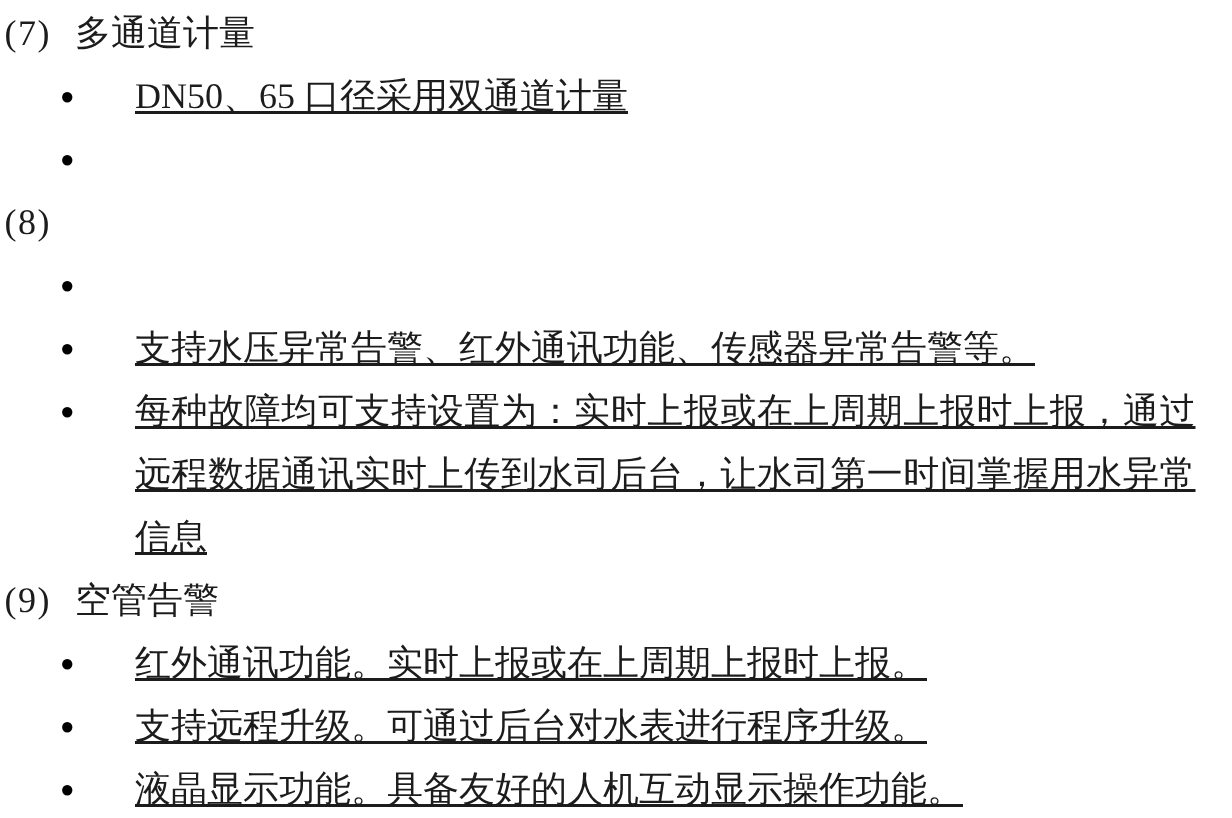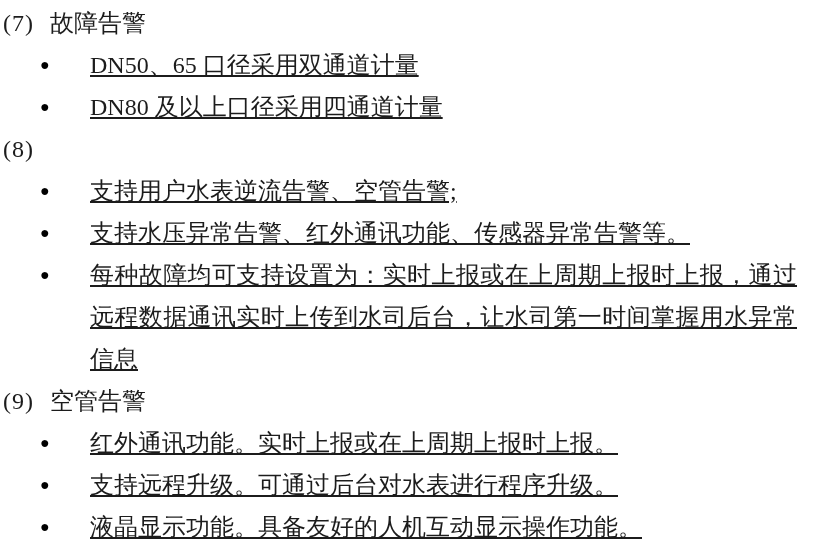--- a/index.html
+++ b/index.html
@@ -61,37 +61,35 @@
       text-align: justify;
     }
   </style>
 </head>
 <body>
 
 <div class="doc">
 
   <div class="heading">
     <span class="num">(7)</span>
-    <span class="title">故障告警</span>
+    <span class="title">多通道计量</span>
   </div>
   <div class="brow">
     <span class="marker">●</span>
     <span class="btext">DN50、65 口径采用双通道计量</span>
   </div>
   <div class="brow">
     <span class="marker">●</span>
-    <span class="btext">DN80 及以上口径采用四通道计量</span>
   </div>
 
   <div class="heading">
     <span class="num">(8)</span>
   </div>
   <div class="brow">
     <span class="marker">●</span>
-    <span class="btext">支持用户水表逆流告警、空管告警;</span>
   </div>
   <div class="brow">
     <span class="marker">●</span>
     <span class="btext">支持水压异常告警、红外通讯功能、传感器异常告警等。</span>
   </div>
   <div class="brow">
     <span class="marker">●</span>
     <span class="btext wrap">每种故障均可支持设置为：实时上报或在上周期上报时上报，通过远程数据通讯实时上传到水司后台，让水司第一时间掌握用水异常信息</span>
   </div>
 

